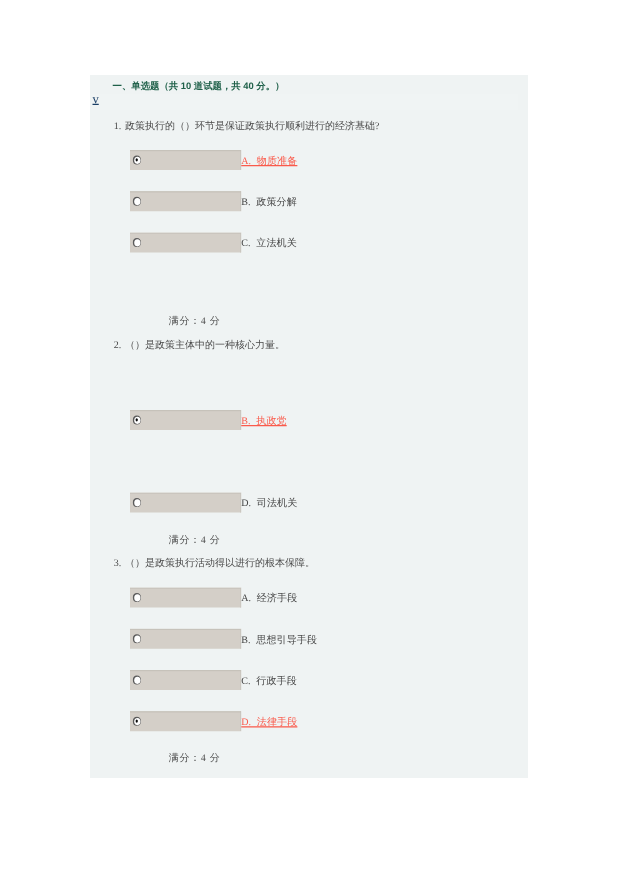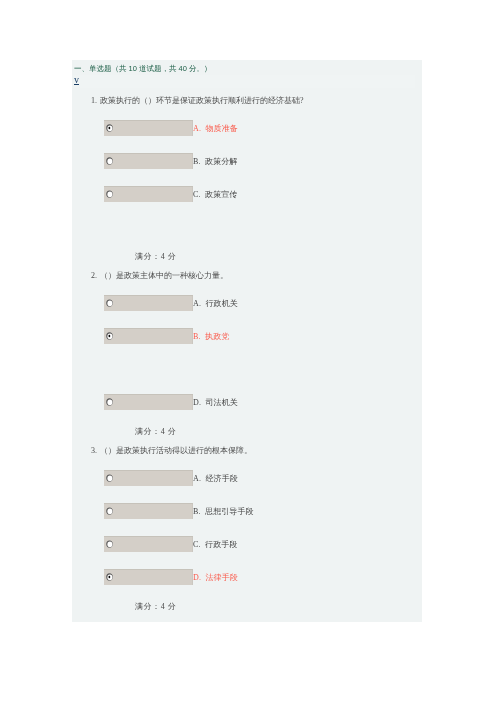--- a/index.html
+++ b/index.html
@@ -5,21 +5,21 @@
 <style>
   html,body{margin:0;padding:0;background:#ffffff;}
   body{width:496px;height:702px;overflow:hidden;
        font-family:"Liberation Serif",serif;}
 
   
   #panel{position:absolute;left:72px;top:60px;width:350px;height:562px;
          background:#eff3f3;will-change:transform;}
 
   
-  .sec-title{position:absolute;left:2px;top:3.5px;color:#1f6049;font-weight:normal;
+  .sec-title{position:absolute;left:18px;top:3.5px;color:#1f6049;font-weight:bold;
              font-size:7.5px;font-family:"Liberation Sans",sans-serif;white-space:nowrap;}
   .anchor-band{position:absolute;left:0;top:15px;width:343px;height:13px;background:#f0f4f4;}
   .vlink{position:absolute;left:2px;top:14px;color:#1b3f66;font-size:10px;
          text-decoration:underline;cursor:pointer;}
 
   
   .question{position:absolute;left:0;top:0;width:100%;height:100%;text-align:center;}
   .qtext{position:absolute;left:19px;font-size:8px;color:#4a4a4a;white-space:nowrap;}
   .qnum{display:inline-block;margin-right:3px;}
 
@@ -28,21 +28,21 @@
   .box{position:absolute;left:0;top:0;width:89px;height:16px;background:#d4cfc8;
        box-shadow:inset 0 1px 0 #c6c2ba, inset -1px 0 0 #cbc7c0;}
   .radio{position:absolute;left:2px;top:4px;line-height:0;}
   .radio svg{display:block;}
   .ring-dark{fill:#5b5b5b;}
   .ring-light{fill:#d4cfc8;}
   .ring-face{fill:#ffffff;}
   .ring-dot{fill:#090909;}
   .olabel{position:absolute;left:89px;top:3px;font-size:8px;color:#444444;
           white-space:nowrap;letter-spacing:0.1px;word-spacing:2.4px;}
-  .olabel.sel{color:#fa5a4b;}
+  .olabel.sel{color:#fa5a4b;text-decoration:underline;}
 
   
   .score{position:absolute;left:30px;font-size:8px;color:#4a4a4a;white-space:nowrap;
          letter-spacing:0.55px;margin-left:33px;}
 </style>
 </head>
 <body>
 
 <div id="panel">
   <div class="sec-title">一、单选题（共 10 道试题，共 40 分。）</div>
@@ -82,39 +82,27 @@
       <div class="optrow" style="top:126px">
         <div class="box">
           <span class="radio">
             <svg width="7" height="8" viewBox="0 0 28 32">
                 <path class="ring-dark" d="M14 1.5 A13.2 15.2 0 0 0 0.8 16 A13.2 15.2 0 0 0 14 30.5 A13.2 15.2 0 0 0 27.2 16 A13.2 15.2 0 0 0 14 1.5 Z"></path>
                 <path class="ring-light" d="M18 3 A13.2 15.2 0 0 1 18 29 A13.2 15.2 0 0 0 18 3 Z"></path>
                 <ellipse class="ring-face" cx="15.5" cy="17" rx="10" ry="11.5"></ellipse>
               </svg>
           </span>
         </div>
-        <span class="olabel">C. 政策宣传</span>
+        <span class="olabel">C. 立法机关</span>
       </div>
       <div class="score" style="top:191px">满分：4 分</div>
     </div>
     <div class="question">
       <div class="qtext" style="top:210px">
         <span class="qnum">2.</span><span>（）是政策主体中的一种核心力量。</span>
-      </div>
-      <div class="optrow" style="top:235px">
-        <div class="box">
-          <span class="radio">
-            <svg width="7" height="8" viewBox="0 0 28 32">
-                <path class="ring-dark" d="M14 1.5 A13.2 15.2 0 0 0 0.8 16 A13.2 15.2 0 0 0 14 30.5 A13.2 15.2 0 0 0 27.2 16 A13.2 15.2 0 0 0 14 1.5 Z"></path>
-                <path class="ring-light" d="M18 3 A13.2 15.2 0 0 1 18 29 A13.2 15.2 0 0 0 18 3 Z"></path>
-                <ellipse class="ring-face" cx="15.5" cy="17" rx="10" ry="11.5"></ellipse>
-              </svg>
-          </span>
-        </div>
-        <span class="olabel">A. 行政机关</span>
       </div>
       <div class="optrow" style="top:268px">
         <div class="box">
           <span class="radio">
             <svg width="7" height="8" viewBox="0 0 28 32">
                 <path class="ring-dark" d="M14 1.5 A13.2 15.2 0 0 0 0.8 16 A13.2 15.2 0 0 0 14 30.5 A13.2 15.2 0 0 0 27.2 16 A13.2 15.2 0 0 0 14 1.5 Z"></path>
                 <path class="ring-light" d="M18 3 A13.2 15.2 0 0 1 18 29 A13.2 15.2 0 0 0 18 3 Z"></path>
                 <ellipse class="ring-face" cx="15.5" cy="17" rx="10" ry="11.5"></ellipse>
                 <ellipse class="ring-dot" cx="13.5" cy="15.5" rx="3.6" ry="5"></ellipse>
               </svg>

